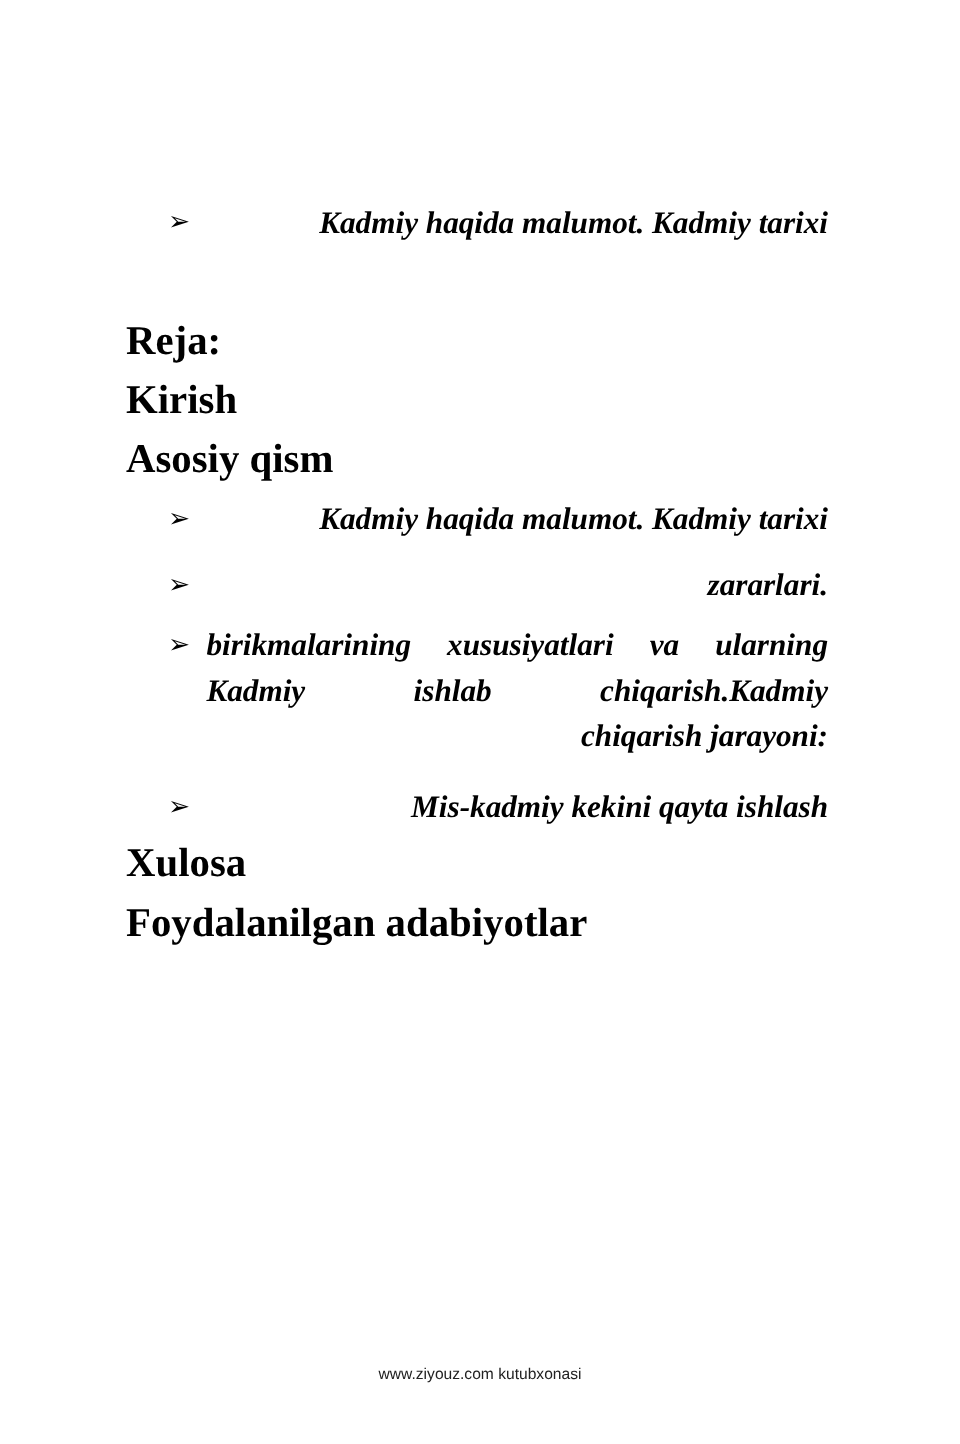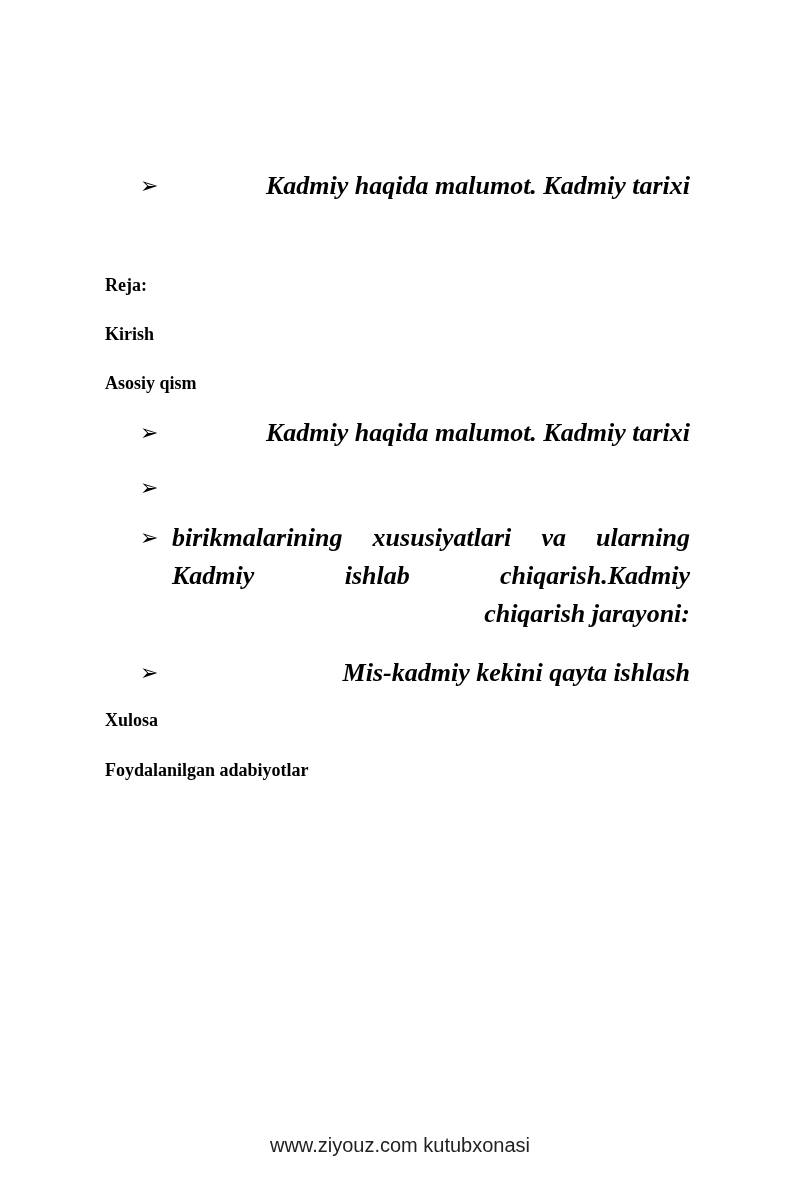--- a/index.html
+++ b/index.html
@@ -18,21 +18,21 @@
   .page {
     box-sizing: border-box;
     width: 800px;
     height: 1203px;
     padding: 167px 110px 0 105px; 
     background: #ffffff;
     position: relative;
   }
   .heading {
     font-weight: bold;
-    font-size: 18px;
+    font-size: 34px;
     line-height: 38px;
     white-space: nowrap;
   }
   .bullet-item {
     display: flex;
     margin-left: 35px;
     font-weight: bold;
     font-style: italic;
     font-size: 26px;
     line-height: 38px;
@@ -68,21 +68,21 @@
   .m17 { margin-top: 17px; }
   .m21 { margin-top: 21px; }
   .m9  { margin-top: 9px; }
   .footer {
     position: absolute;
     left: 0;
     top: 1134px;
     width: 800px;
     text-align: center;
     font-family: "Liberation Sans", "DejaVu Sans", sans-serif;
-    font-size: 20px;
+    font-size: 13px;
     line-height: 22px;
     font-weight: normal;
     font-style: normal;
     color: #222222;
   }
 </style>
 </head>
 <body>
 
 <div class="page">
@@ -103,20 +103,21 @@
   <div class="bullet-item m12">
     <span class="bullet-marker">➢</span>
     <div class="bullet-body">
       <div class="lline">Kadmiy haqida malumot. Kadmiy tarixi</div>
     </div>
   </div>
 
   <div class="bullet-item m17">
     <span class="bullet-marker">➢</span>
     <div class="bullet-body">
+      <div class="lline">zararlari.</div>
     </div>
   </div>
 
   <div class="bullet-item m12">
     <span class="bullet-marker">➢</span>
     <div class="bullet-body">
       <div class="jline">birikmalarining xususiyatlari va ularning</div>
       <div class="jline">Kadmiy ishlab chiqarish.Kadmiy</div>
       <div class="lline">chiqarish jarayoni:</div>
     </div>

